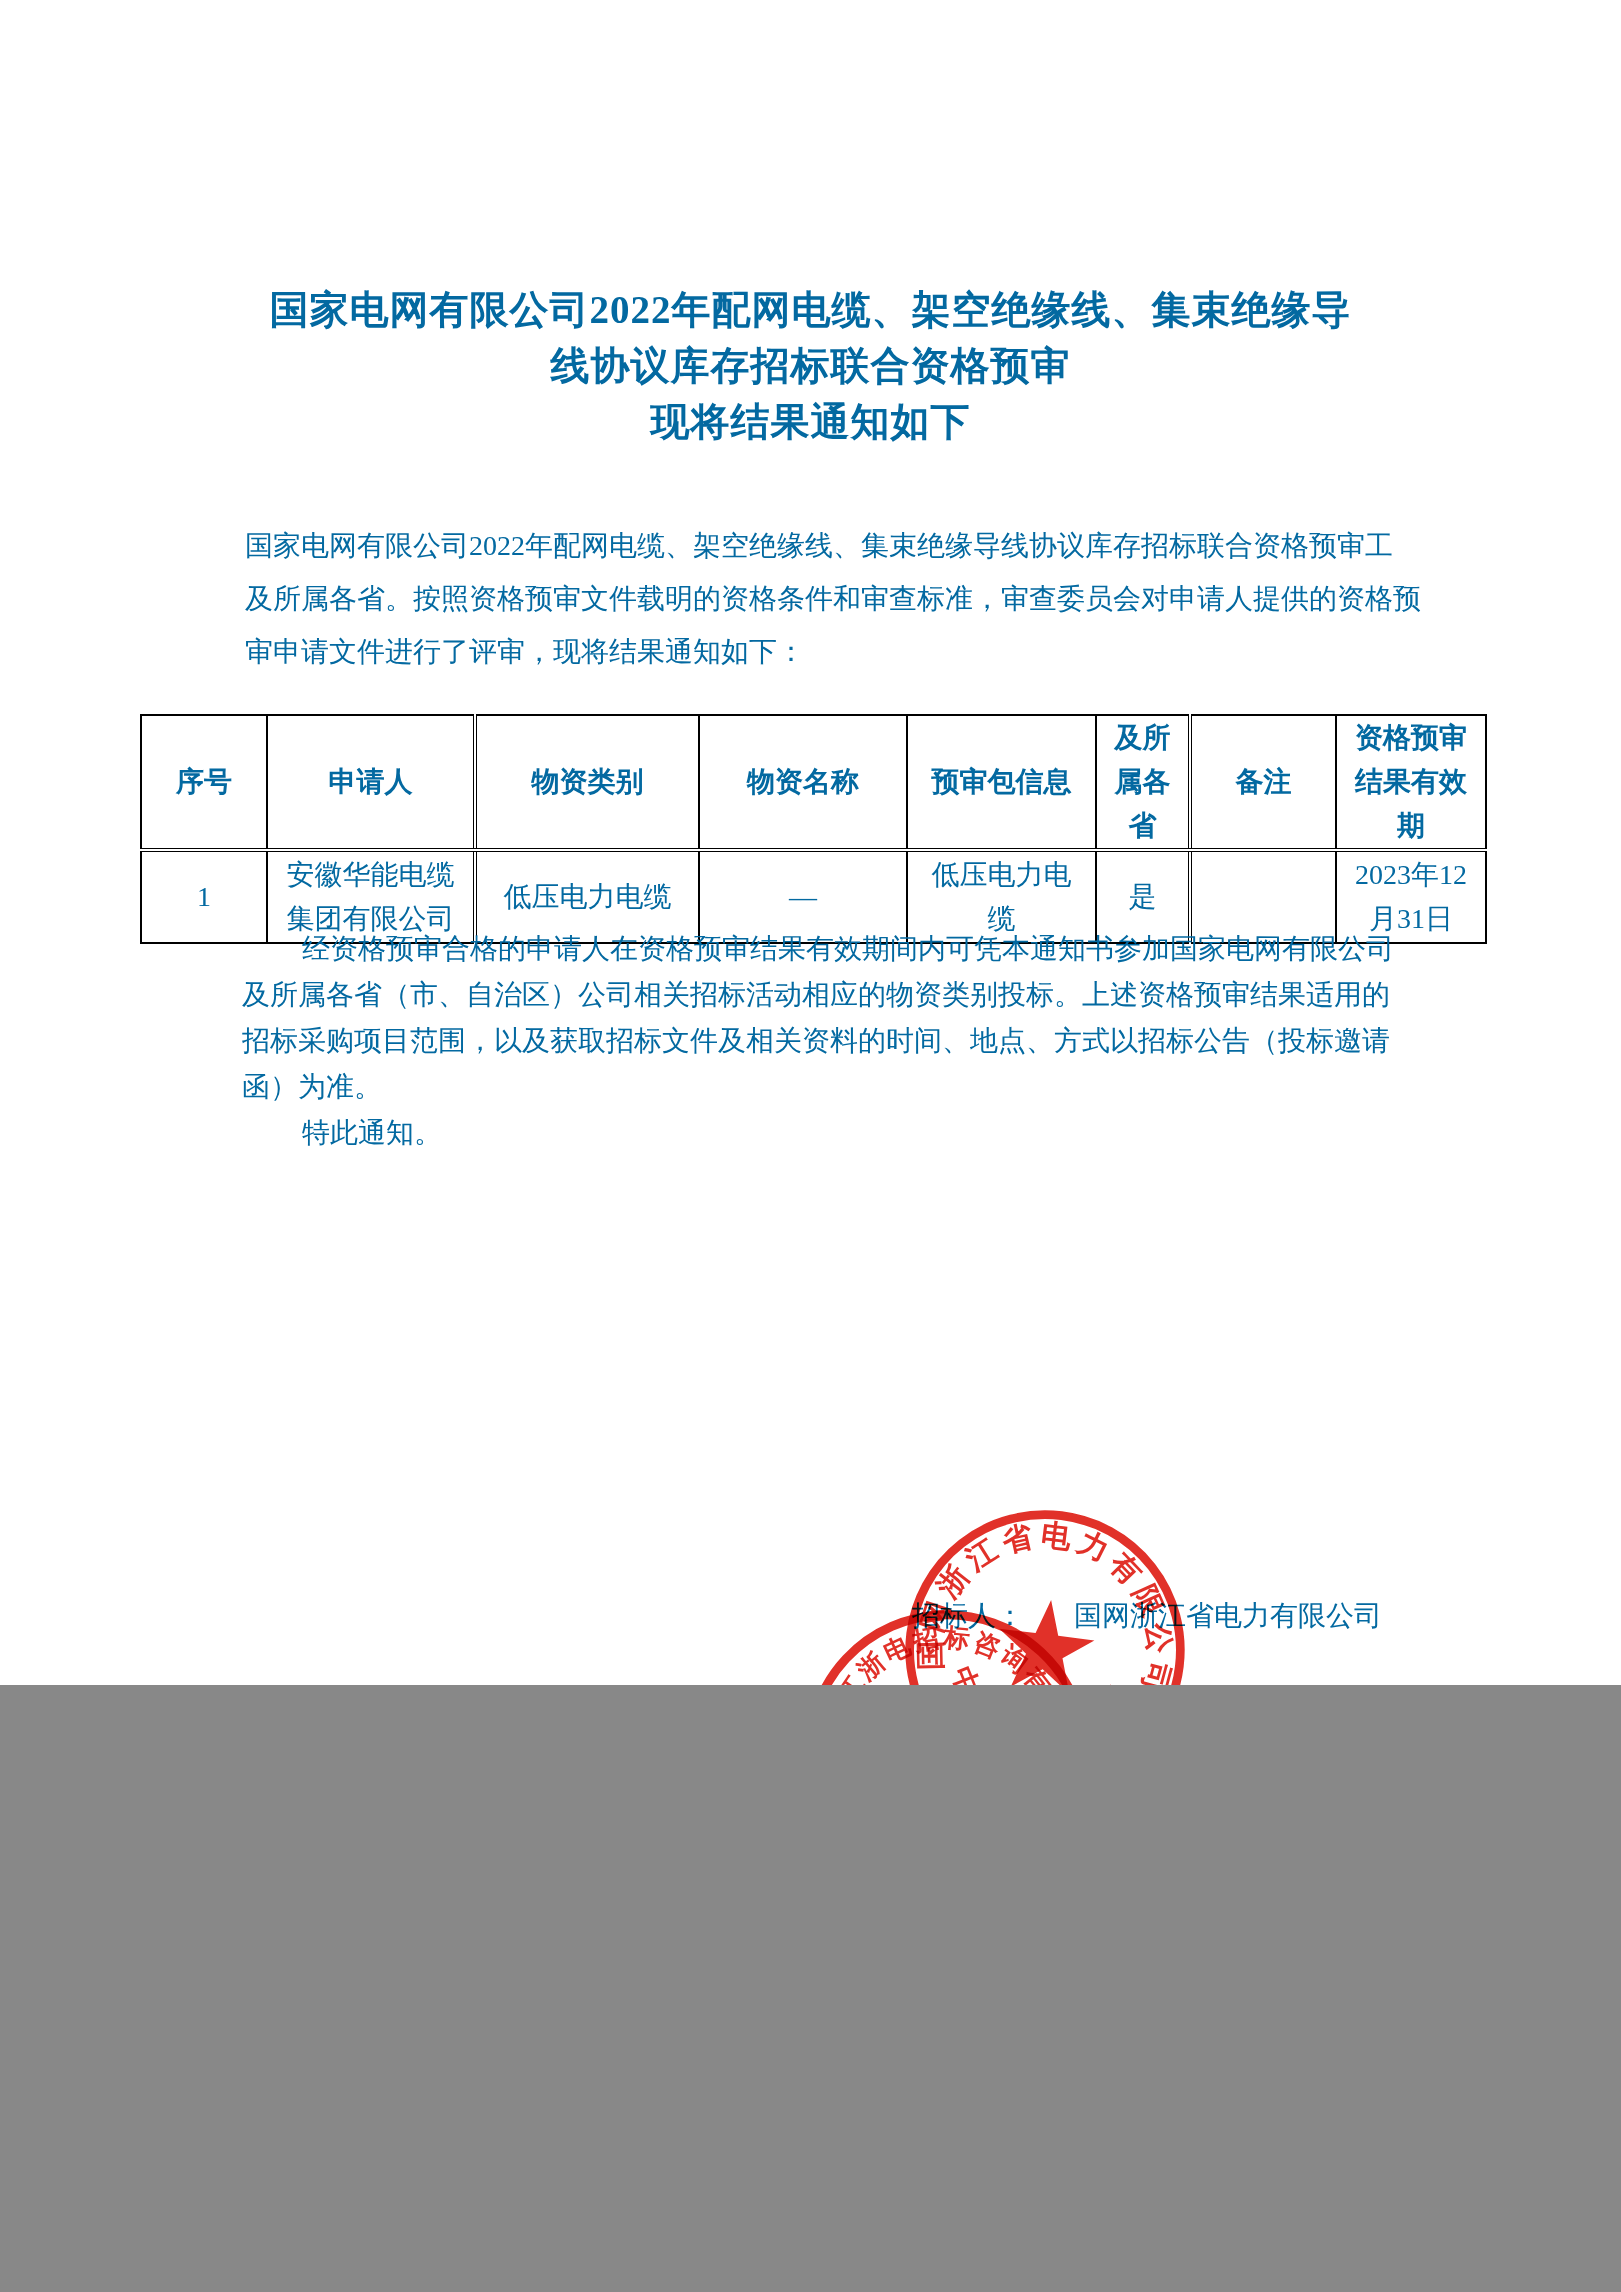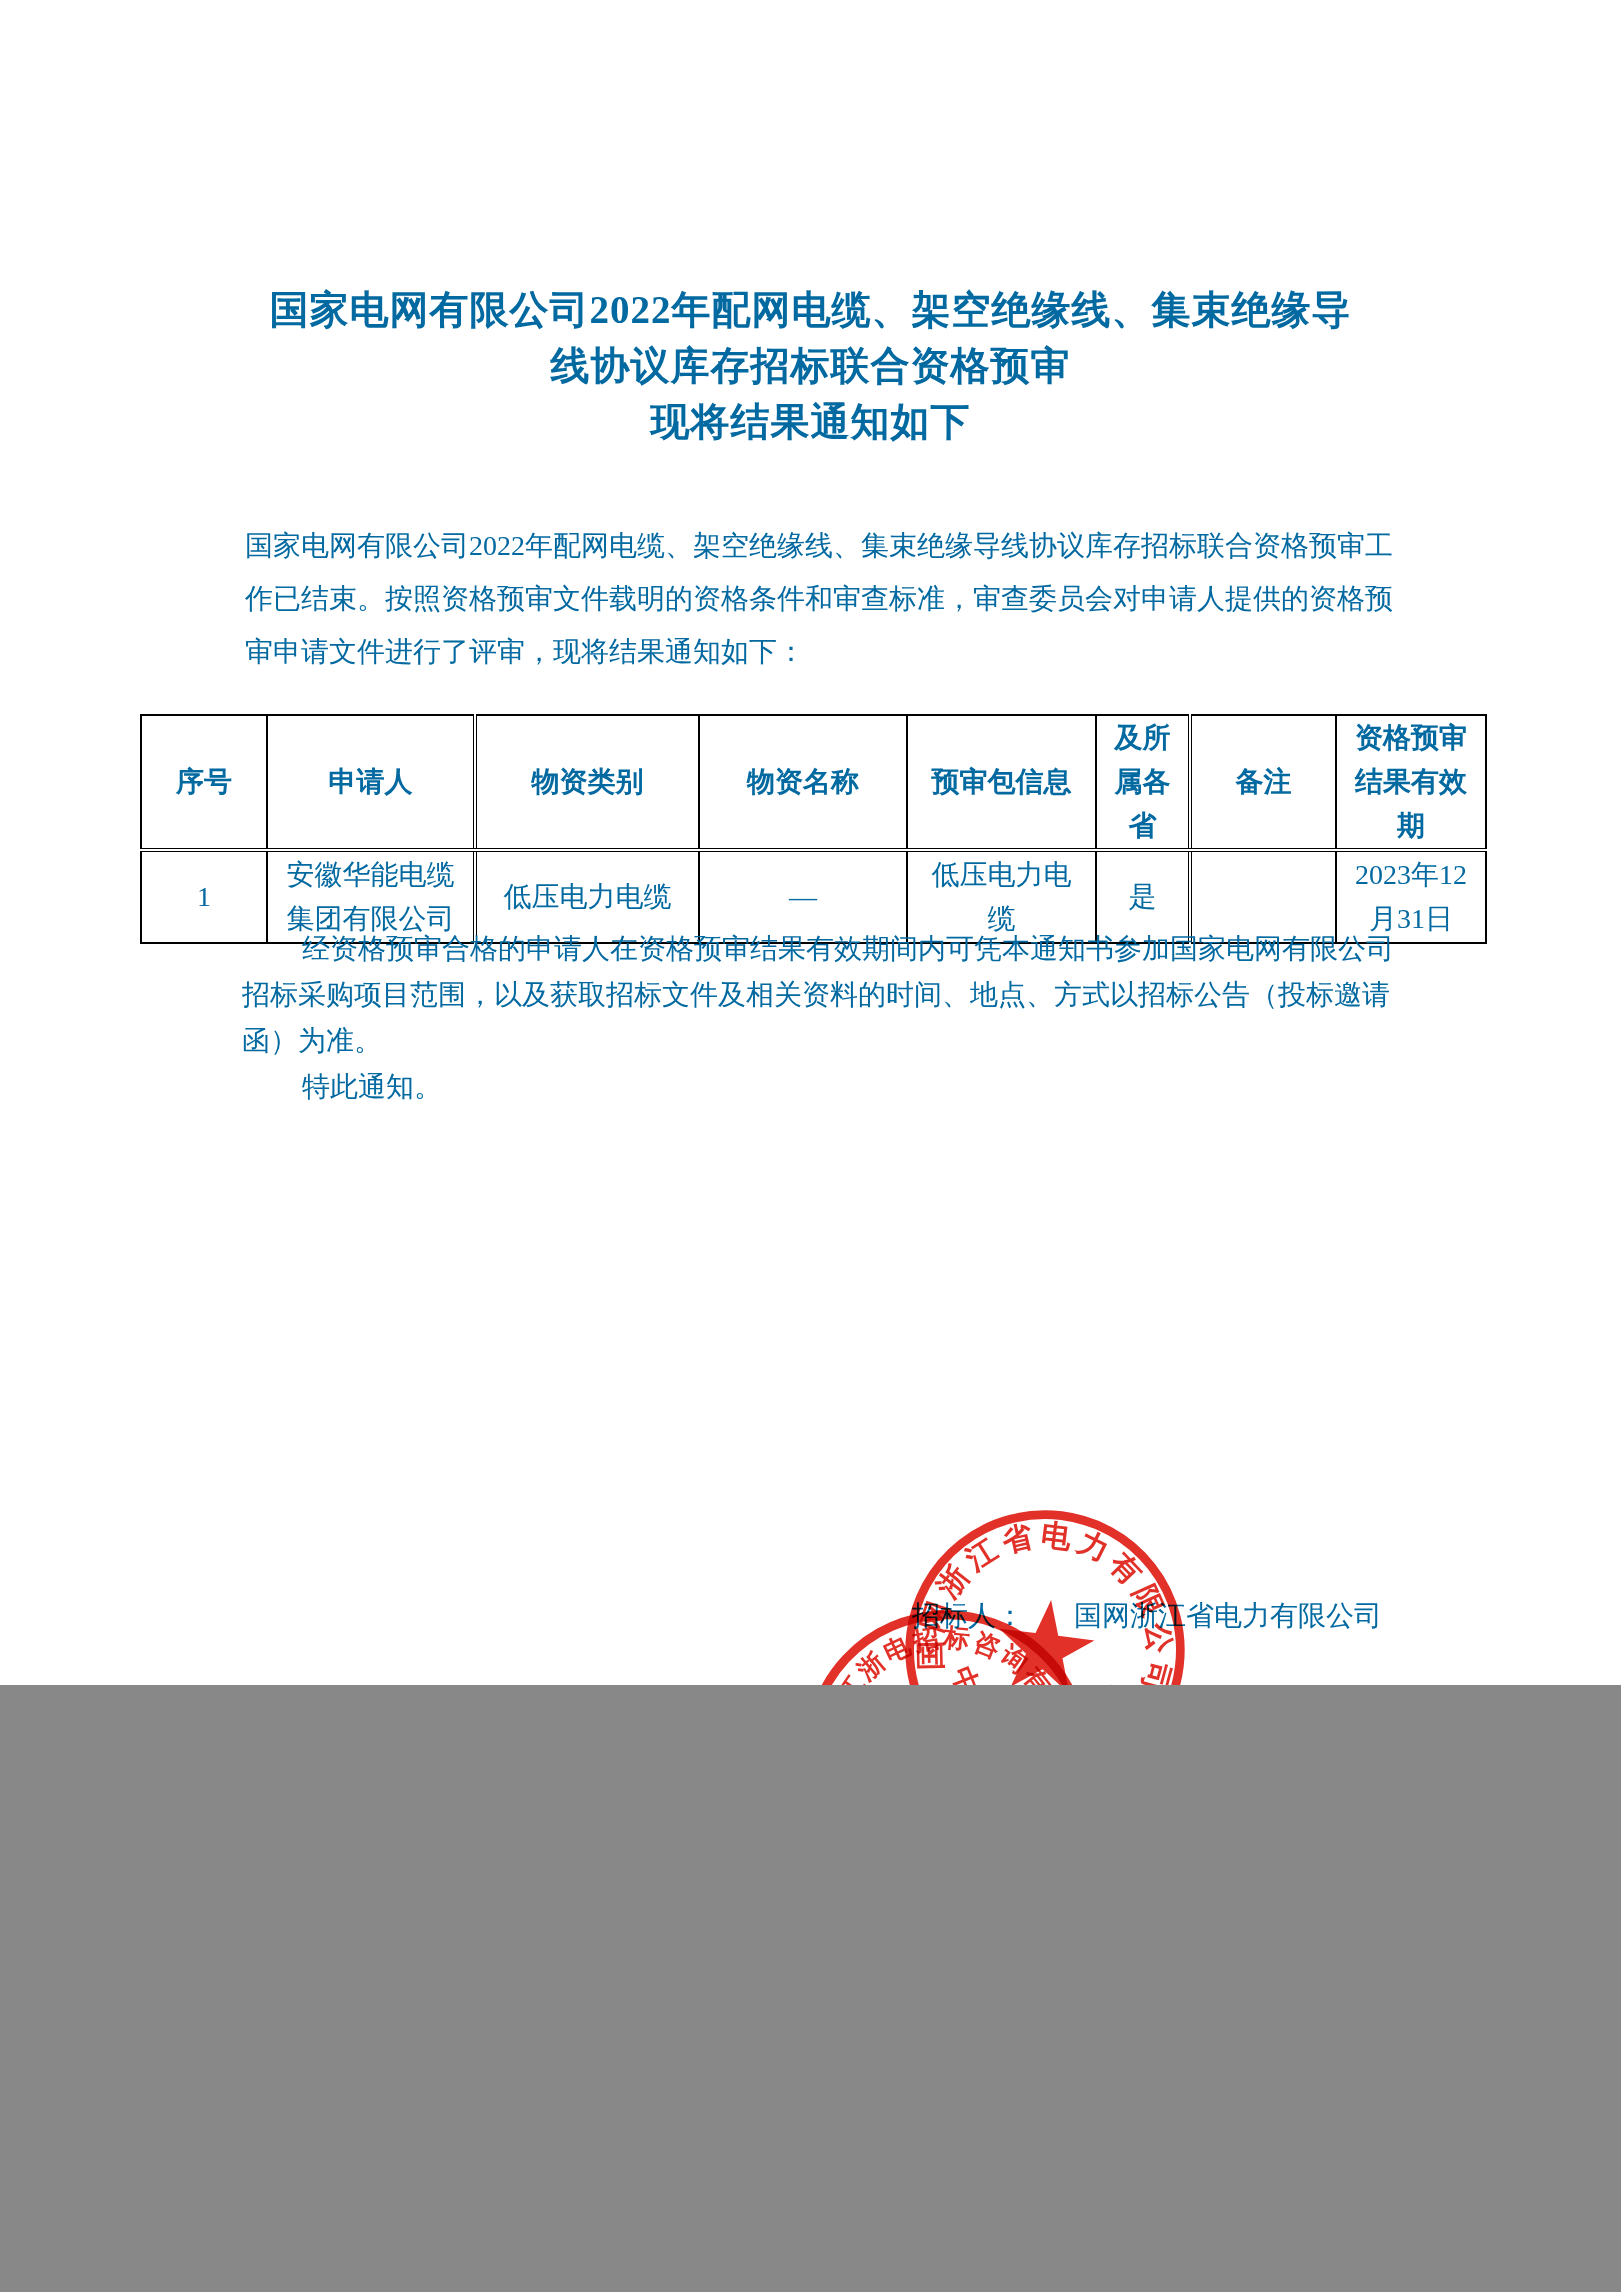--- a/index.html
+++ b/index.html
@@ -70,21 +70,21 @@
 <div class="page">
 
   <div class="title">
     <div>国家电网有限公司2022年配网电缆、架空绝缘线、集束绝缘导</div>
     <div>线协议库存招标联合资格预审</div>
     <div>现将结果通知如下</div>
   </div>
 
   <div class="intro">
     <div>国家电网有限公司2022年配网电缆、架空绝缘线、集束绝缘导线协议库存招标联合资格预审工</div>
-    <div>作已结束。按照资格预审文件载明的资格条件和审查标准，审查委员会对申请人提供的资格预</div>
+    <div>及所属各省。按照资格预审文件载明的资格条件和审查标准，审查委员会对申请人提供的资格预</div>
     <div>审申请文件进行了评审，现将结果通知如下：</div>
   </div>
 
   <div class="table-wrap">
     <table class="results">
       <colgroup>
         <col style="width:126px">
           <col style="width:208px">
           <col style="width:224px">
           <col style="width:208px">
@@ -113,20 +113,21 @@
         <td class="b">是</td>
         <td class="dbl"></td>
         <td>2023年12月31日</td>
       </tr>
     </tbody>
       </table>
   </div>
 
   <div class="body-text">
     <div class="ind">经资格预审合格的申请人在资格预审结果有效期间内可凭本通知书参加国家电网有限公司</div>
+    <div>及所属各省（市、自治区）公司相关招标活动相应的物资类别投标。上述资格预审结果适用的</div>
     <div>招标采购项目范围，以及获取招标文件及相关资料的时间、地点、方式以招标公告（投标邀请</div>
     <div>函）为准。</div>
     <div class="ind">特此通知。</div>
   </div>
 
   <div class="sig-line1">
     <span>招标人：</span><span class="gap"></span><span>国网浙江省电力有限公司</span>
   </div>
   <div class="sig-line2">
     <span>招标管理机构：</span><span class="gap"></span><span>国网浙江浙电招标咨询有限公司</span>

